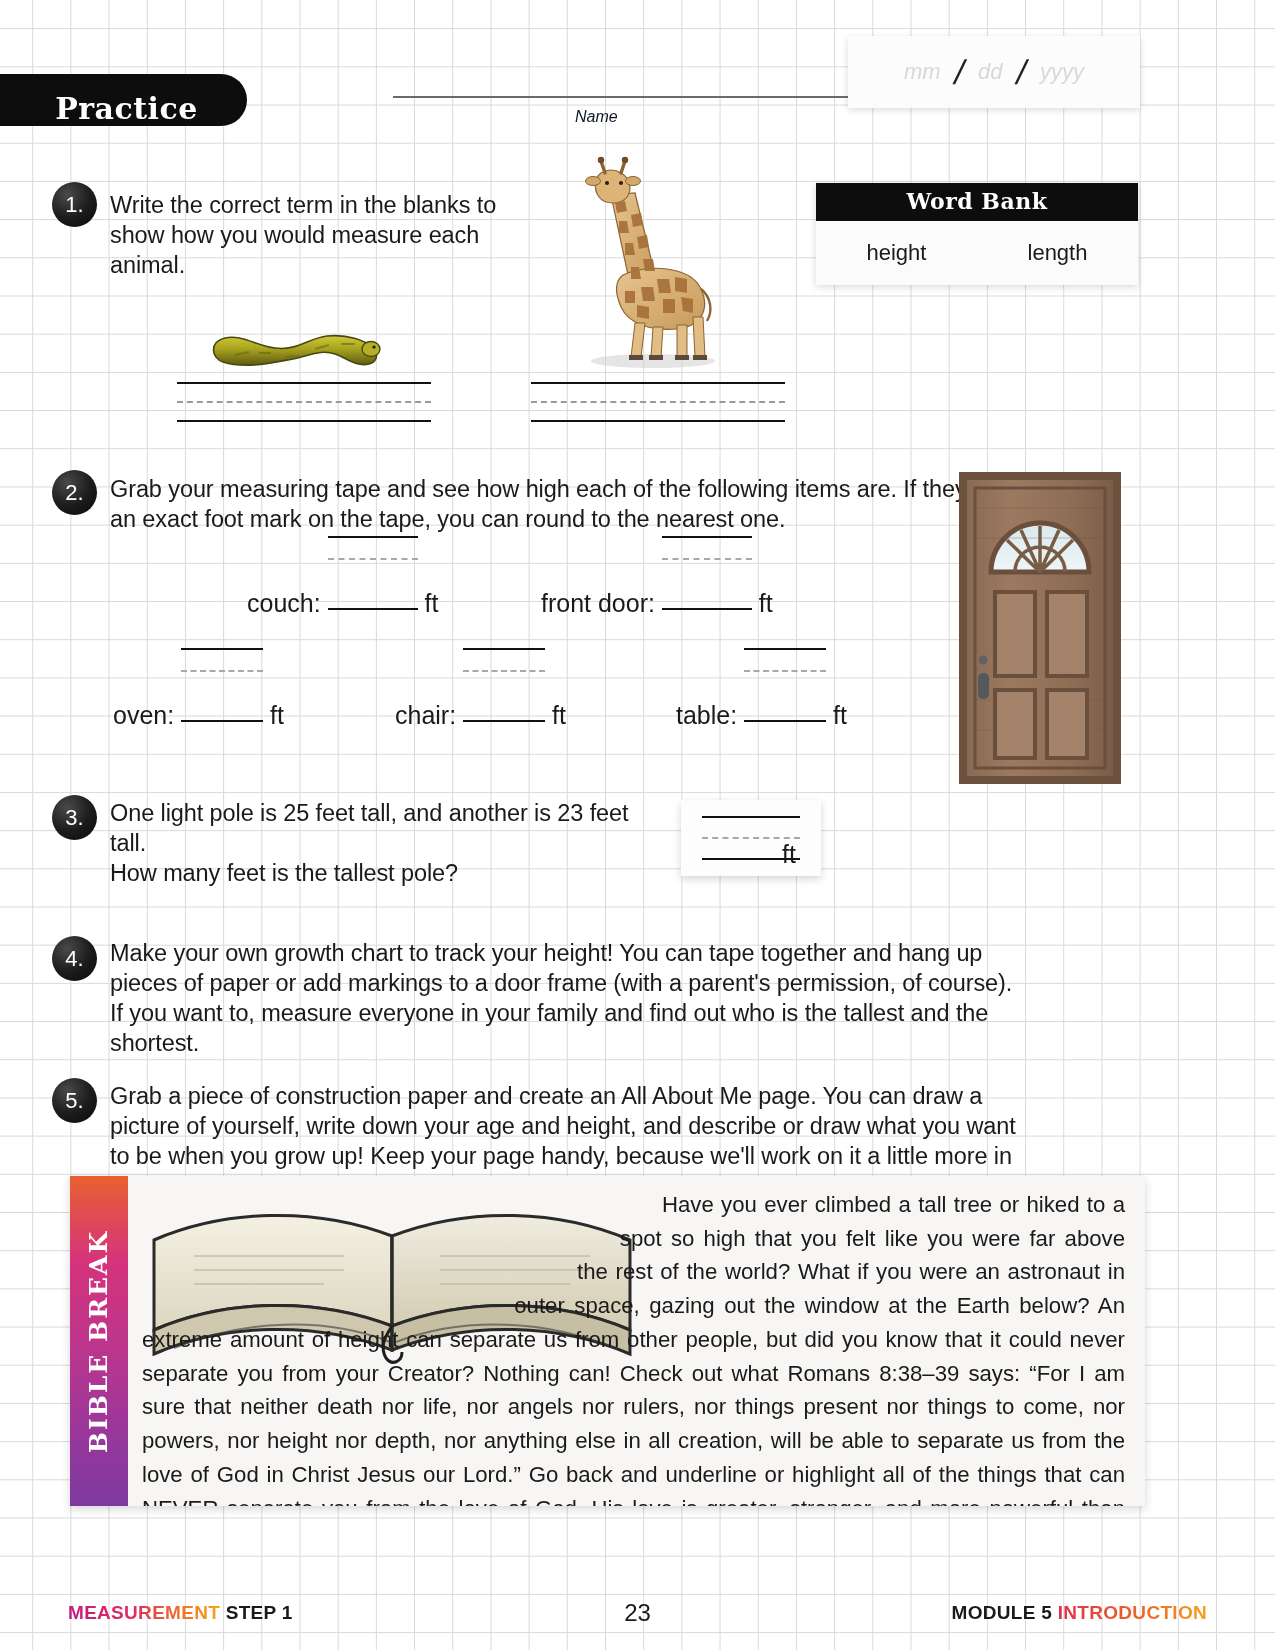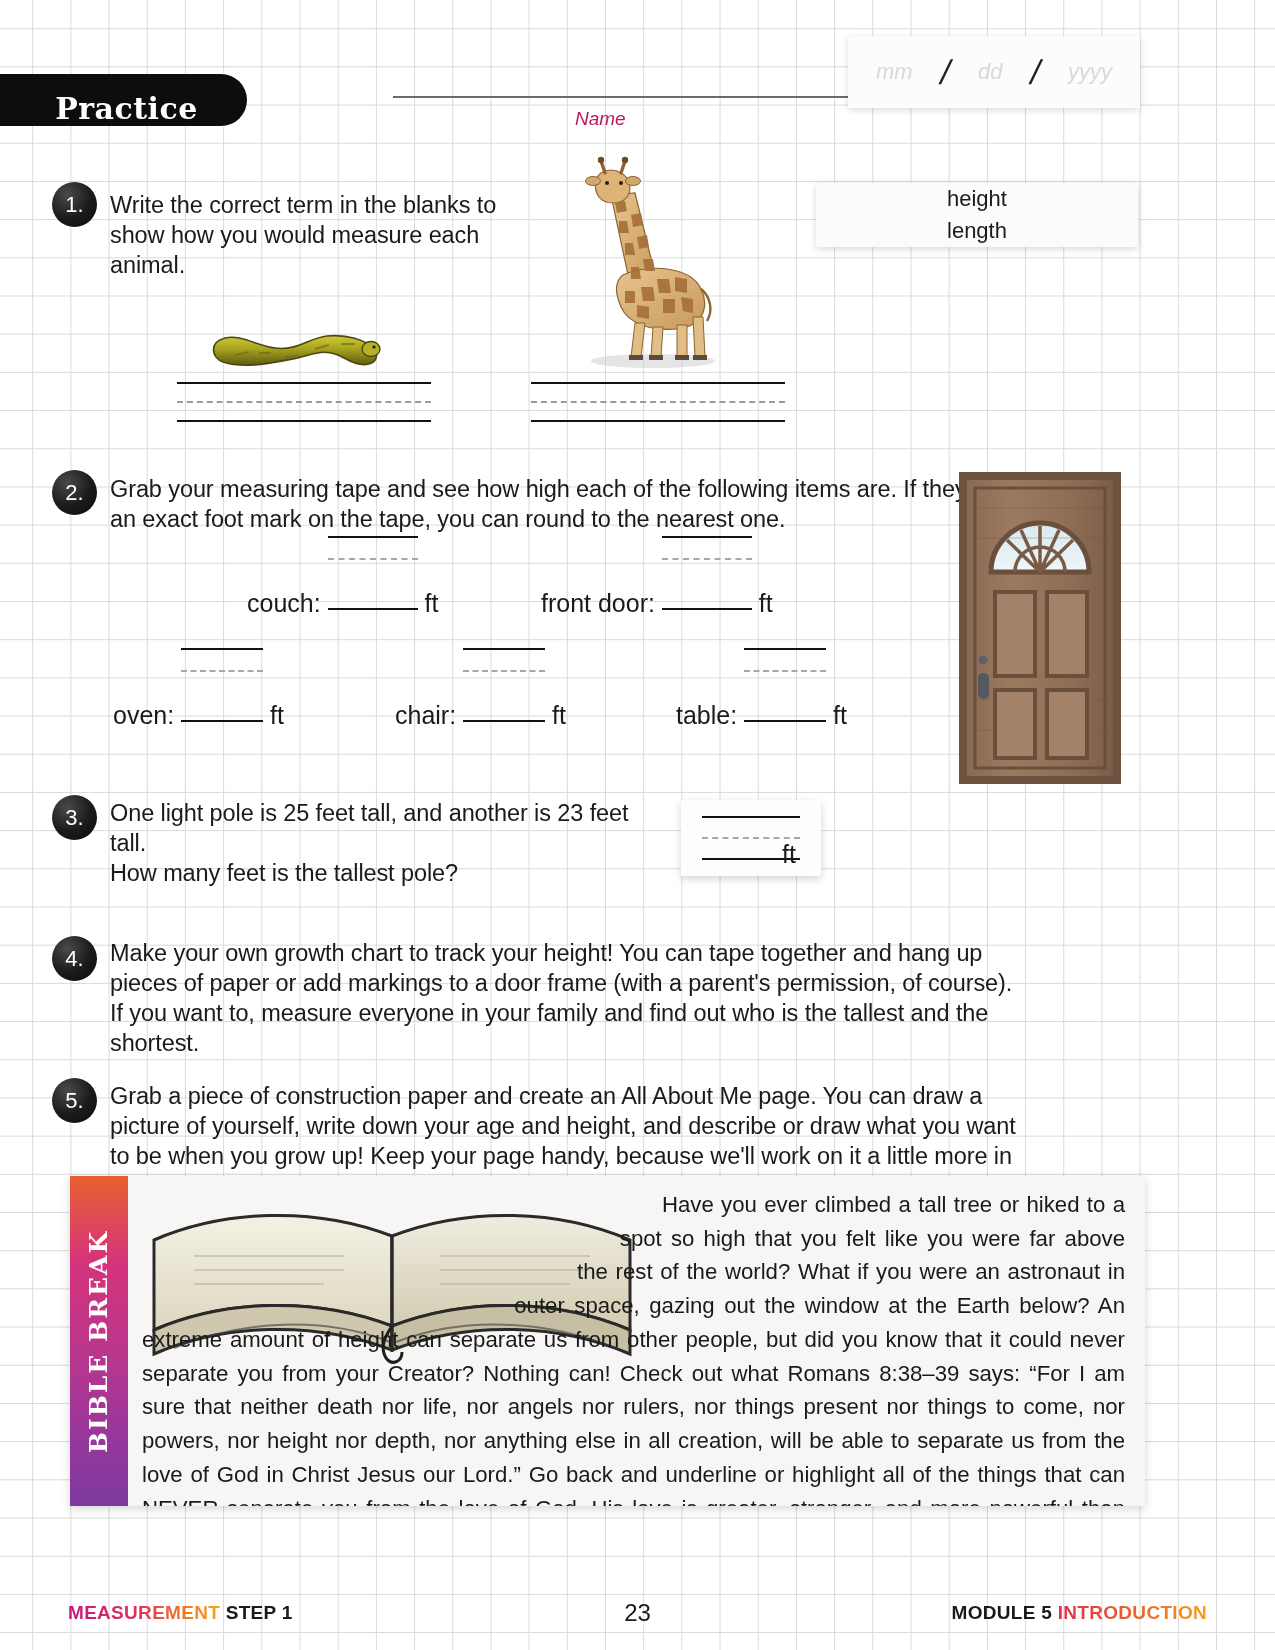--- a/index.html
+++ b/index.html
@@ -36,46 +36,46 @@
     font-weight:bold;font-size:30px;letter-spacing:.5px;
     padding-left:24px;
     margin-top:17px;
   }
   .name-line{
     position:absolute;left:393px;top:96px;width:500px;height:0;
     border-top:2px solid #6b6b6b;
   }
   .name-label{
     position:absolute;left:575px;top:108px;
-    font-size:19px;font-style:italic;color:#be185d;
+    font-size:16px;font-style:italic;color:#0f172a;
     font-family:"Liberation Sans", sans-serif;
   }
   .date-box{
     position:absolute;left:848px;top:36px;width:292px;height:72px;
     background:#fcfcfc;
     box-shadow:0 2px 7px rgba(0,0,0,.14);
-    display:flex;align-items:center;justify-content:center;gap:28px;
+    display:flex;align-items:center;justify-content:center;gap:14px;
   }
   .date-box .dph{font-size:22px;font-style:italic;color:#d8d8d8;}
   .date-box .dsl{font-size:34px;color:#222;transform:skewX(-12deg);}
 
   
   .word-bank{
     position:absolute;left:816px;top:183px;width:322px;
     background:#fbfbfb;
     box-shadow:0 2px 7px rgba(0,0,0,.15);
   }
   .word-bank-title{
     background:#0d0d0d;color:#fff;text-align:center;
     font-family:"DejaVu Serif", serif;font-weight:bold;
     font-size:22px;padding:5px 0 7px;letter-spacing:.5px;
   }
   .word-bank-words{
     display:flex;justify-content:space-around;align-items:center;
-    height:64px;font-size:22px;color:#1a1a1a;flex-direction:column;
+    height:64px;font-size:22px;color:#1a1a1a;
   }
 
   
   .qnum{
     position:absolute;width:45px;height:45px;border-radius:50%;
     background:radial-gradient(circle at 34% 28%, #4a4a4a 0%, #1c1c1c 52%, #0a0a0a 100%);
     color:#fff;font-size:22px;
     display:flex;align-items:center;justify-content:center;
     font-family:"Liberation Sans", sans-serif;
   }
@@ -174,20 +174,21 @@
 
   <div class="date-box">
     <span class="dph">mm</span>
     <span class="dsl">/</span>
     <span class="dph">dd</span>
     <span class="dsl">/</span>
     <span class="dph">yyyy</span>
   </div>
 
   <div class="word-bank">
+    <div class="word-bank-title">Word Bank</div>
     <div class="word-bank-words">
       <span>height</span>
       <span>length</span>
     </div>
   </div>
 
   <div class="qnum" style="left:52px;top:182px;">1.</div>
   <div class="qtext" style="left:110px;top:190px;width:430px;">Write the correct term in the blanks to show how you would measure each animal.</div>
 
   <svg class="snake" viewBox="0 0 180 62">

